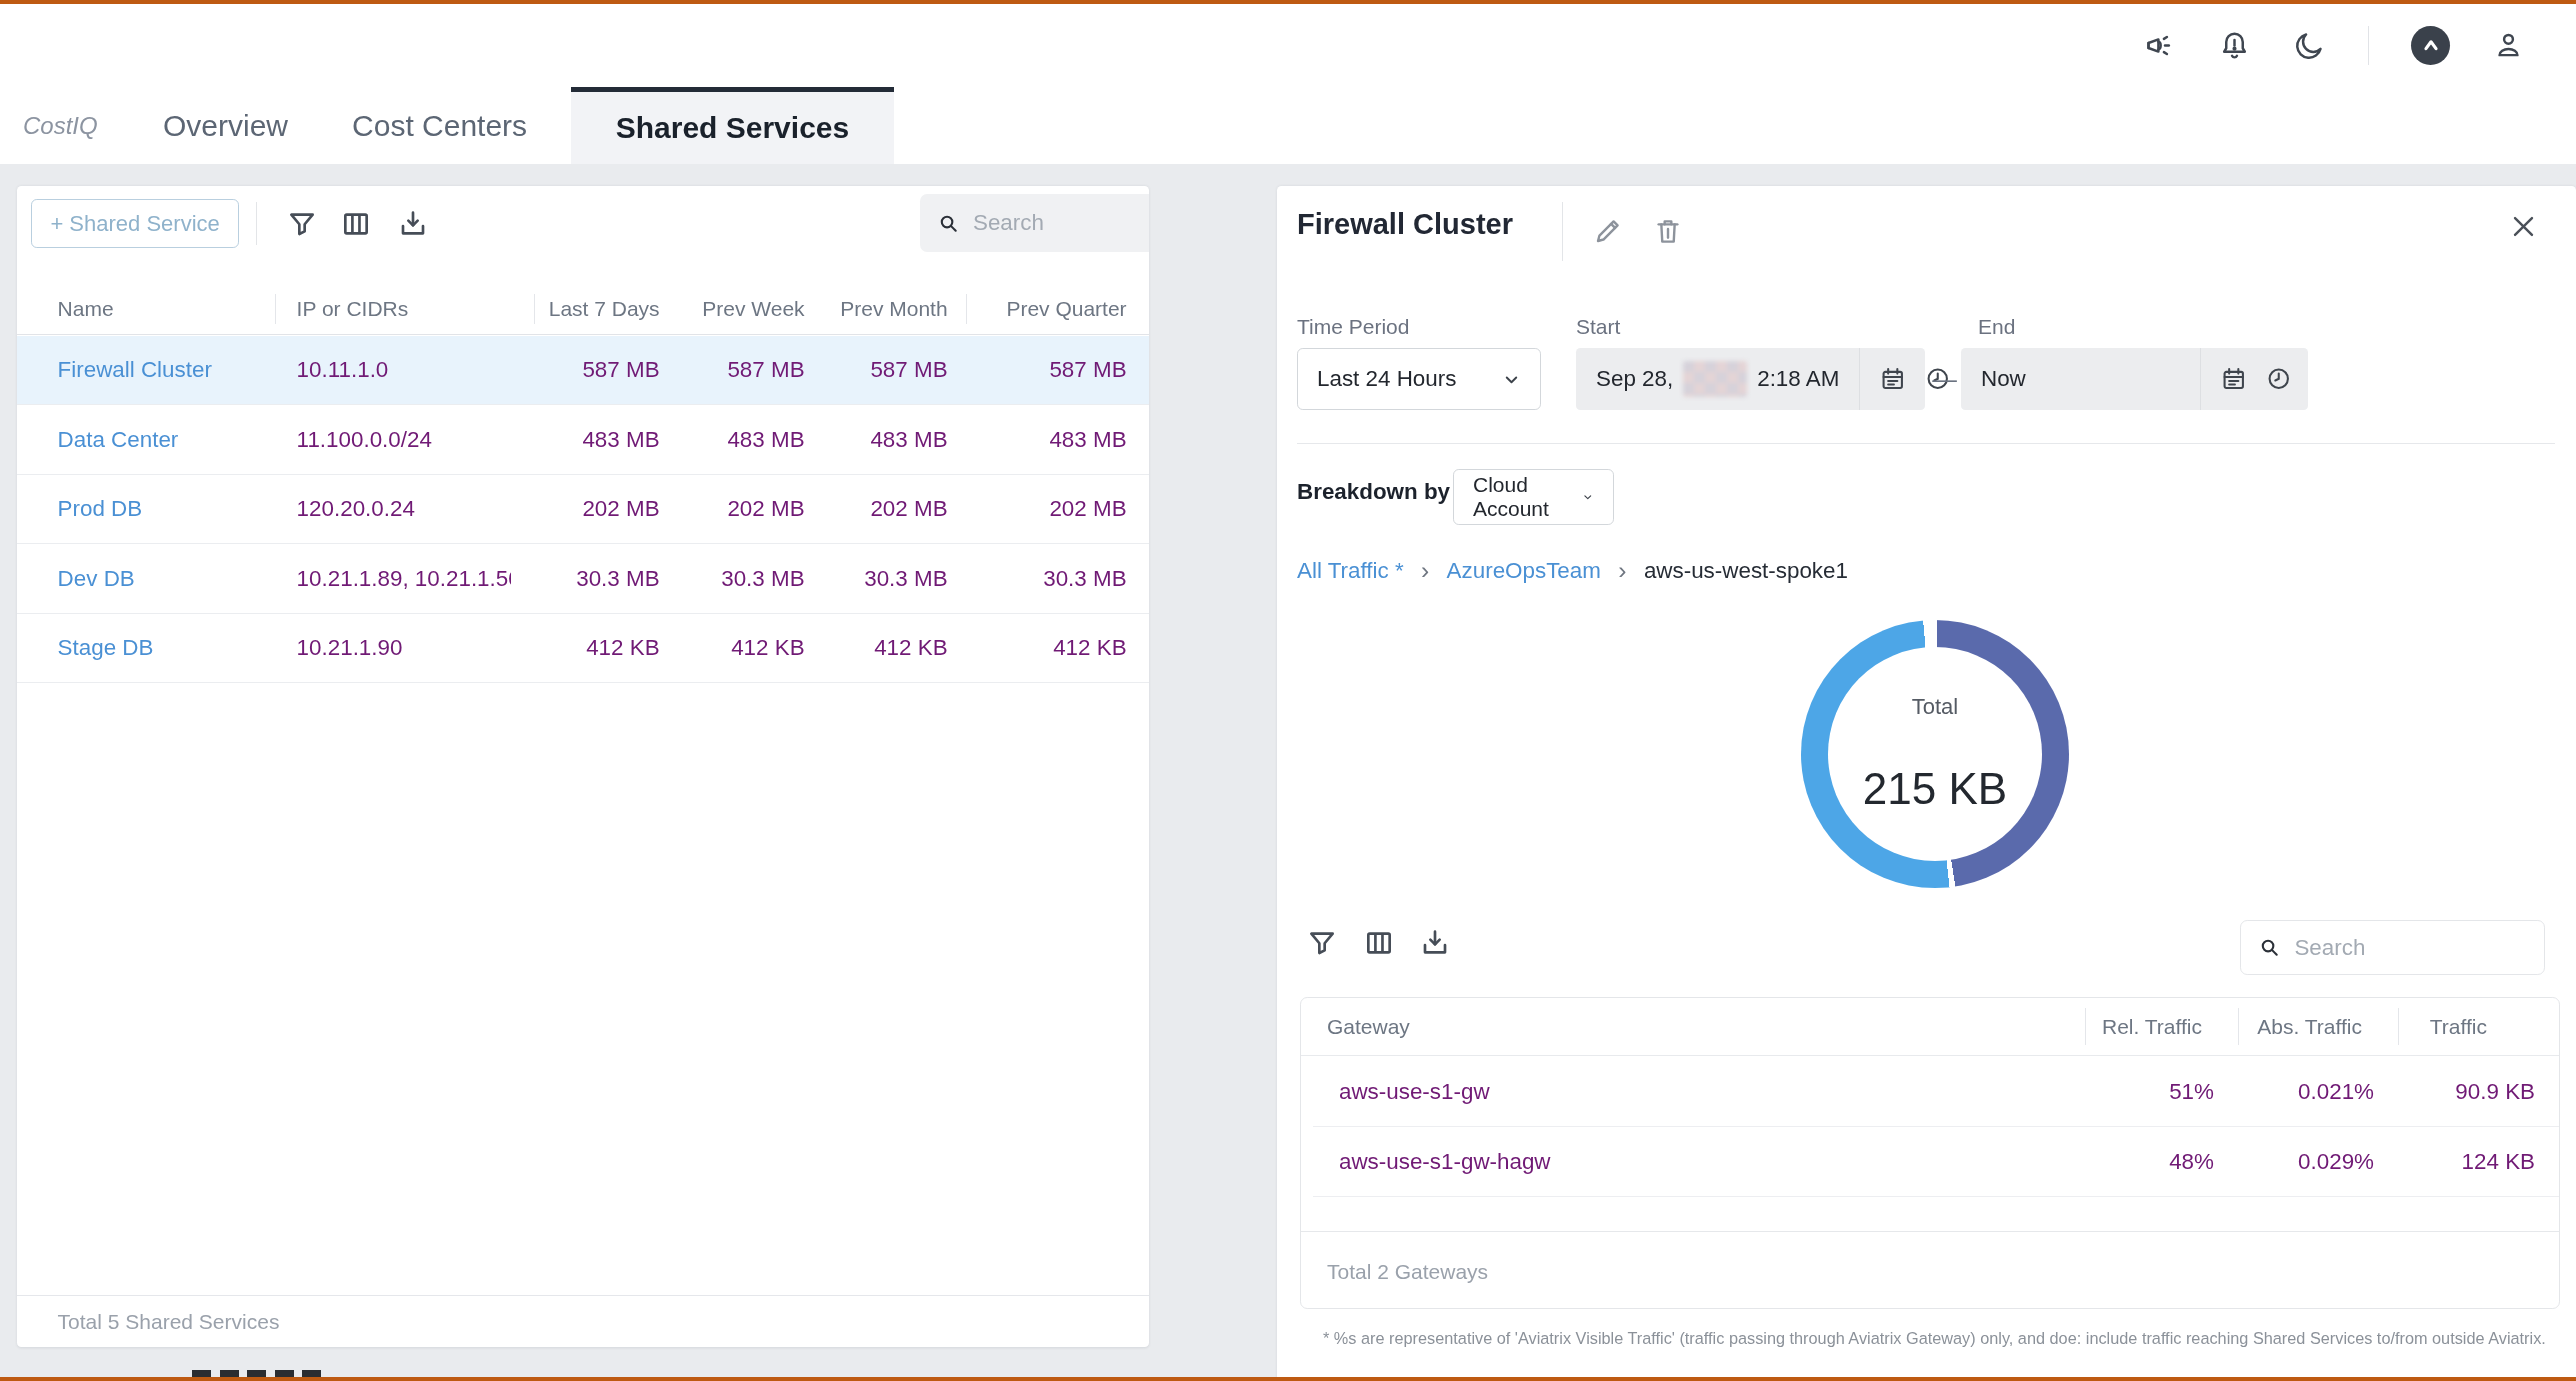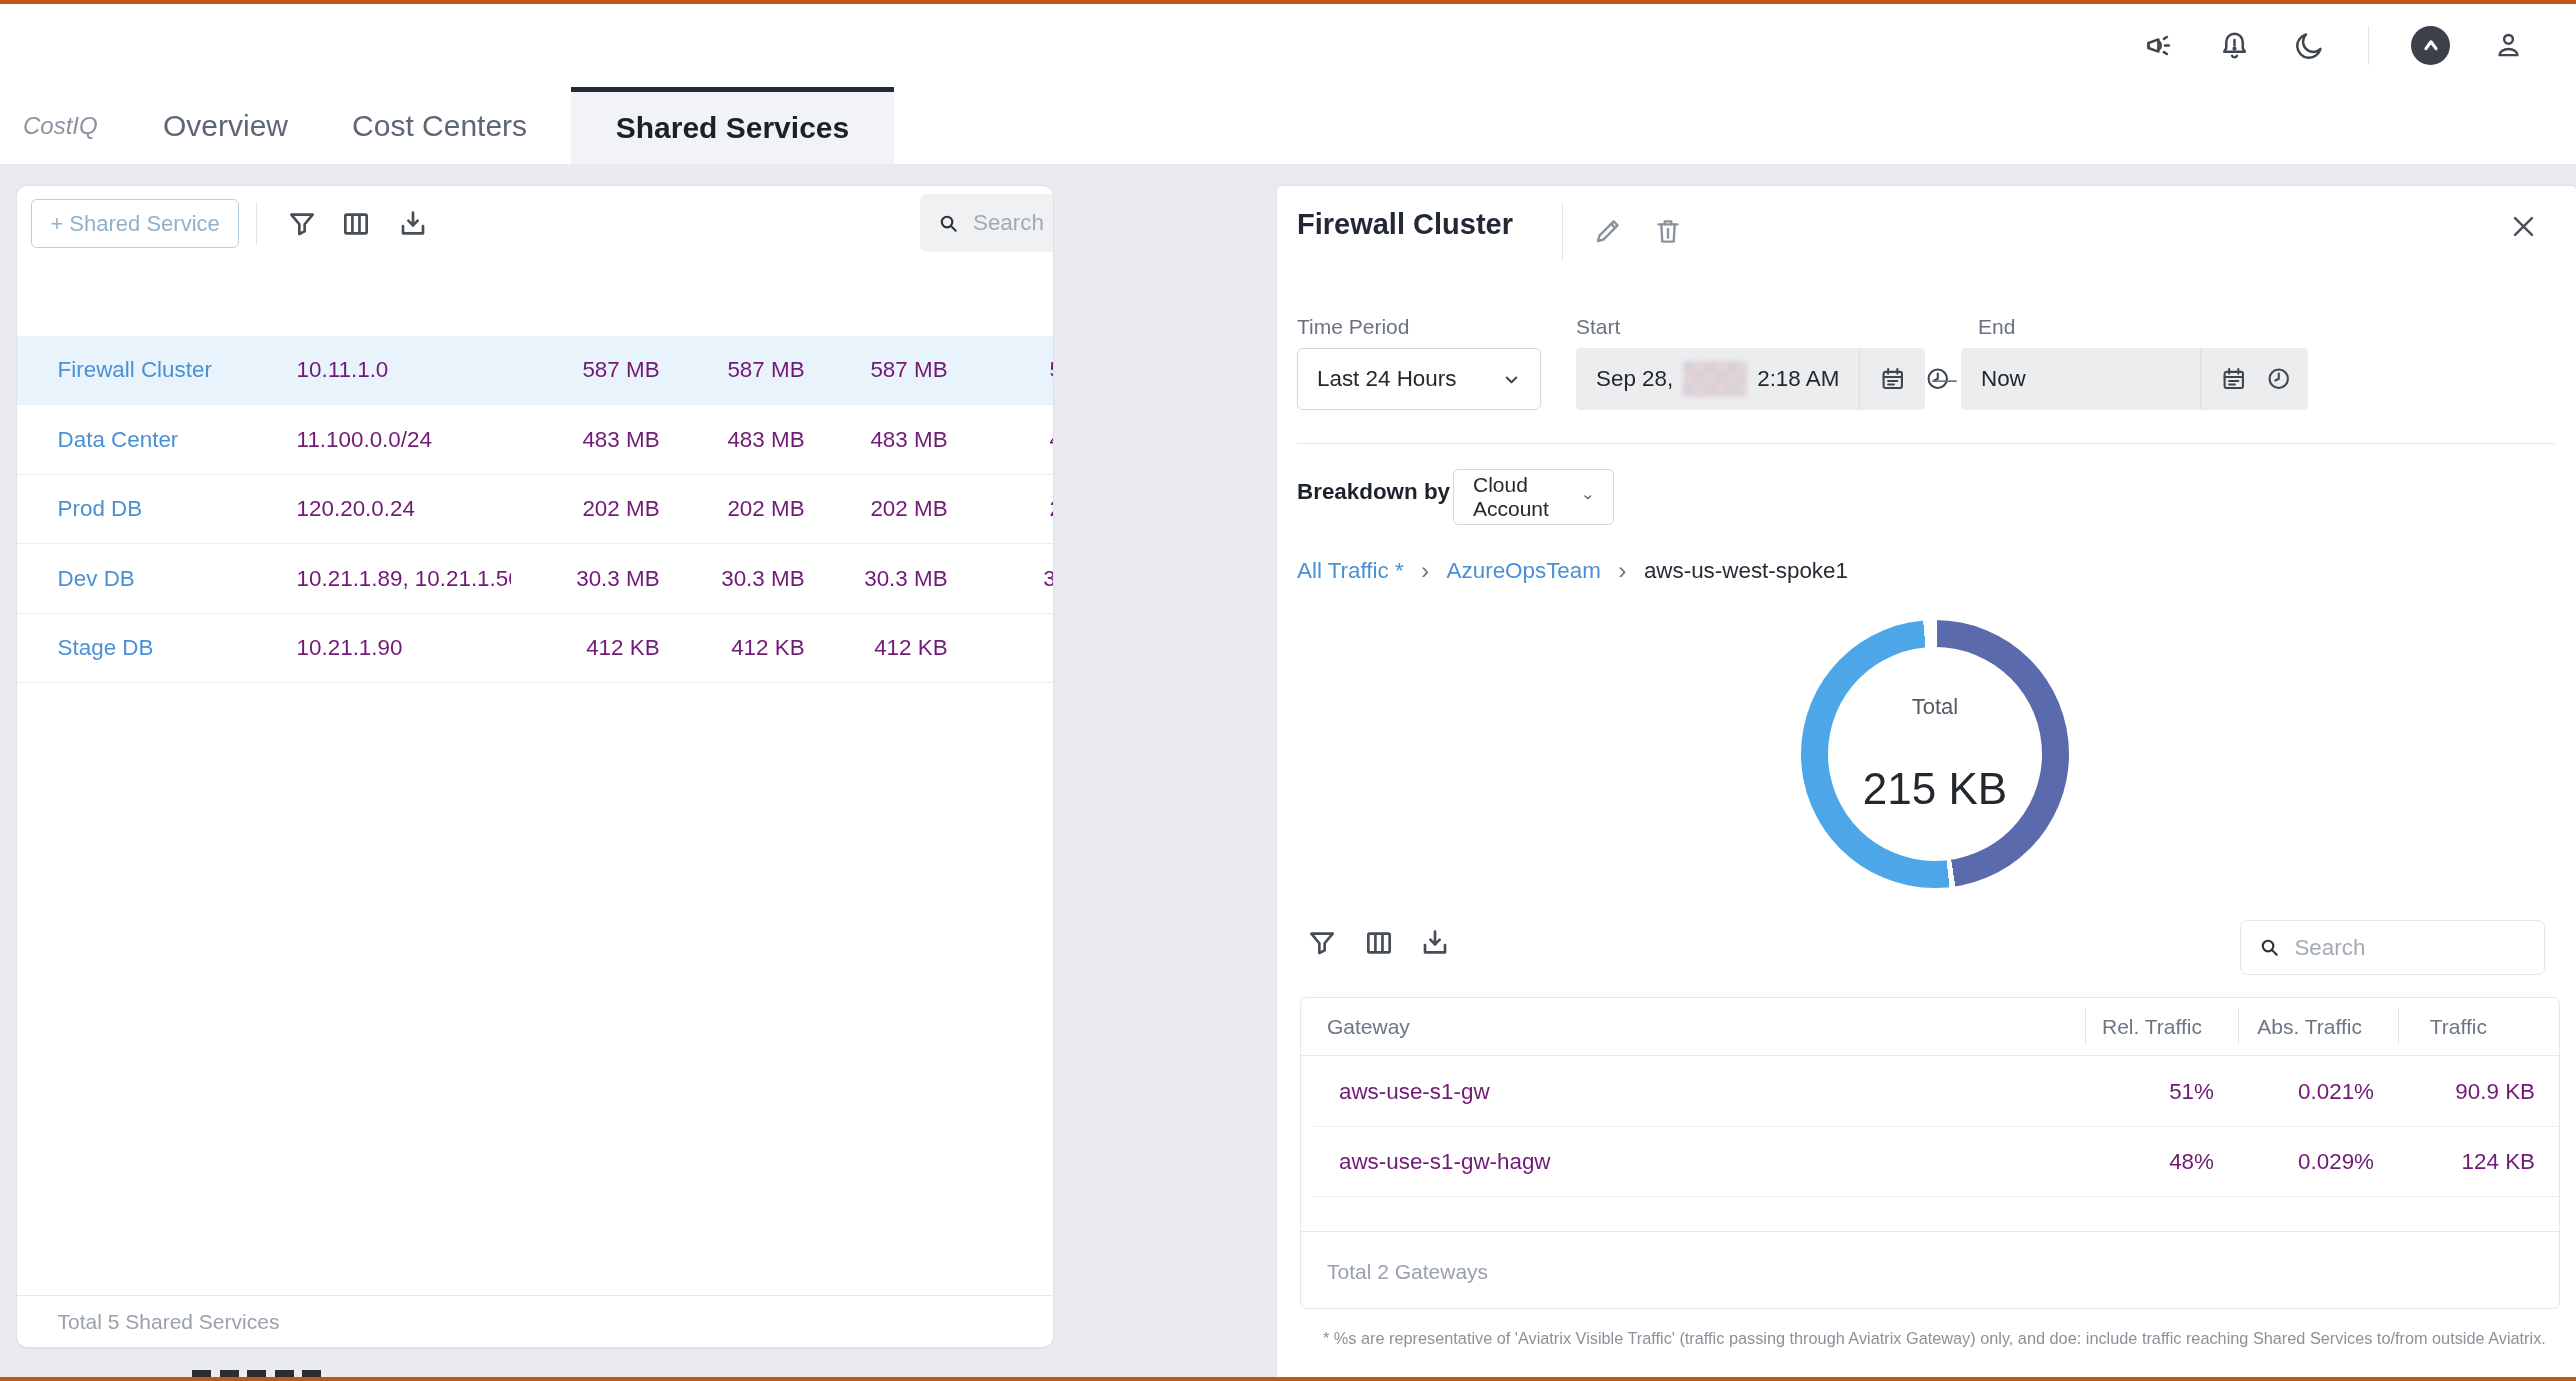--- a/index.html
+++ b/index.html
@@ -21,21 +21,21 @@
 
   
   #tabbar { left:0; top:87px; width:2576px; height:77px; background:#ffffff; display:flex; align-items:stretch; }
   #brand { align-self:center; margin-left:23px; width:108px; font-style:italic; font-size:24px; color:#8C94A1; }
   .tab { align-self:center; font-size:30px; color:#5C6674; padding:0 32px; cursor:pointer; }
   .tab.active { align-self:stretch; display:flex; align-items:center; background:#F2F3F6;
     border-top:5px solid #232B37; color:#1A212B; font-weight:bold; padding:0 45px; margin-left:11.6px; }
 
   
   .card { position:absolute; background:#ffffff; border-radius:4.3px; box-shadow:0 0.7px 2.9px rgba(30,40,60,.10); }
-  #left-card  { left:16.6px;  top:186px; width:1036px; height:1161px; overflow:hidden;border-radius:10px; }
+  #left-card  { left:16.6px;  top:186px; width:1132px; height:1161px; overflow:hidden; }
   #right-card { left:1277px; top:186px; width:1299px; height:1195px; border-radius:4.3px 4.3px 0 0; overflow:hidden; }
 
   
   #add-btn { left:14.5px; top:13px; width:208px; height:49px; border:1.4px solid #B9CFDF; border-radius:5.8px;
     background:#fff; color:#8FB2CB; font-size:22px; display:flex; align-items:center; justify-content:center; cursor:pointer; }
   .vdiv { width:1.4px; background:#E3E5E8; }
   .ticon { width:32px; height:32px; color:#464D57; cursor:pointer; }
   .search-box { display:flex; align-items:center; gap:13px; padding:0 17.4px; border-radius:7.2px; }
   .search-box svg { width:23px; height:23px; color:#2B3038; flex:0 0 auto; }
   .search-box input { border:none; outline:none; background:transparent; font-size:22.4px; width:100%;
@@ -179,20 +179,33 @@
   </svg>
 
   <div class="abs search-box" id="left-search">
     <svg viewBox="0 0 24 24" fill="none" stroke="currentColor" stroke-width="2.2" stroke-linecap="round">
       <circle cx="10.5" cy="10.5" r="5.5"></circle>
         <line x1="15" y1="15" x2="19.5" y2="19.5"></line>
     </svg>
     <input type="text" placeholder="Search" style="">
   </div>
 
+  <div id="ss-header">
+    <span class="th" style="left:41px">Name</span>
+    <span class="sep" style="left:258px"></span>
+    <span class="th" style="left:280px">IP or CIDRs</span>
+    <span class="sep" style="left:517px"></span>
+    <span class="th c-l7">Last 7 Days</span>
+    <span class="th c-pw">Prev Week</span>
+    <span class="th c-pm">Prev Month</span>
+    <span class="sep" style="left:949px"></span>
+    <span class="th c-pq">Prev Quarter</span>
+    <span class="sep" style="left:1153px"></span>
+    <span class="th" style="left:1172px">MTD</span>
+  </div>
 
   <div class="ss-row selected" style="top:150px">
     <span class="td c-name link">Firewall Cluster</span>
     <span class="td c-ip">10.11.1.0</span>
     <span class="td c-l7">587 MB</span>
     <span class="td c-pw">587 MB</span>
     <span class="td c-pm">587 MB</span>
     <span class="td c-pq">587 MB</span>
     <span class="td c-mtd">587 MB</span>
   </div>

